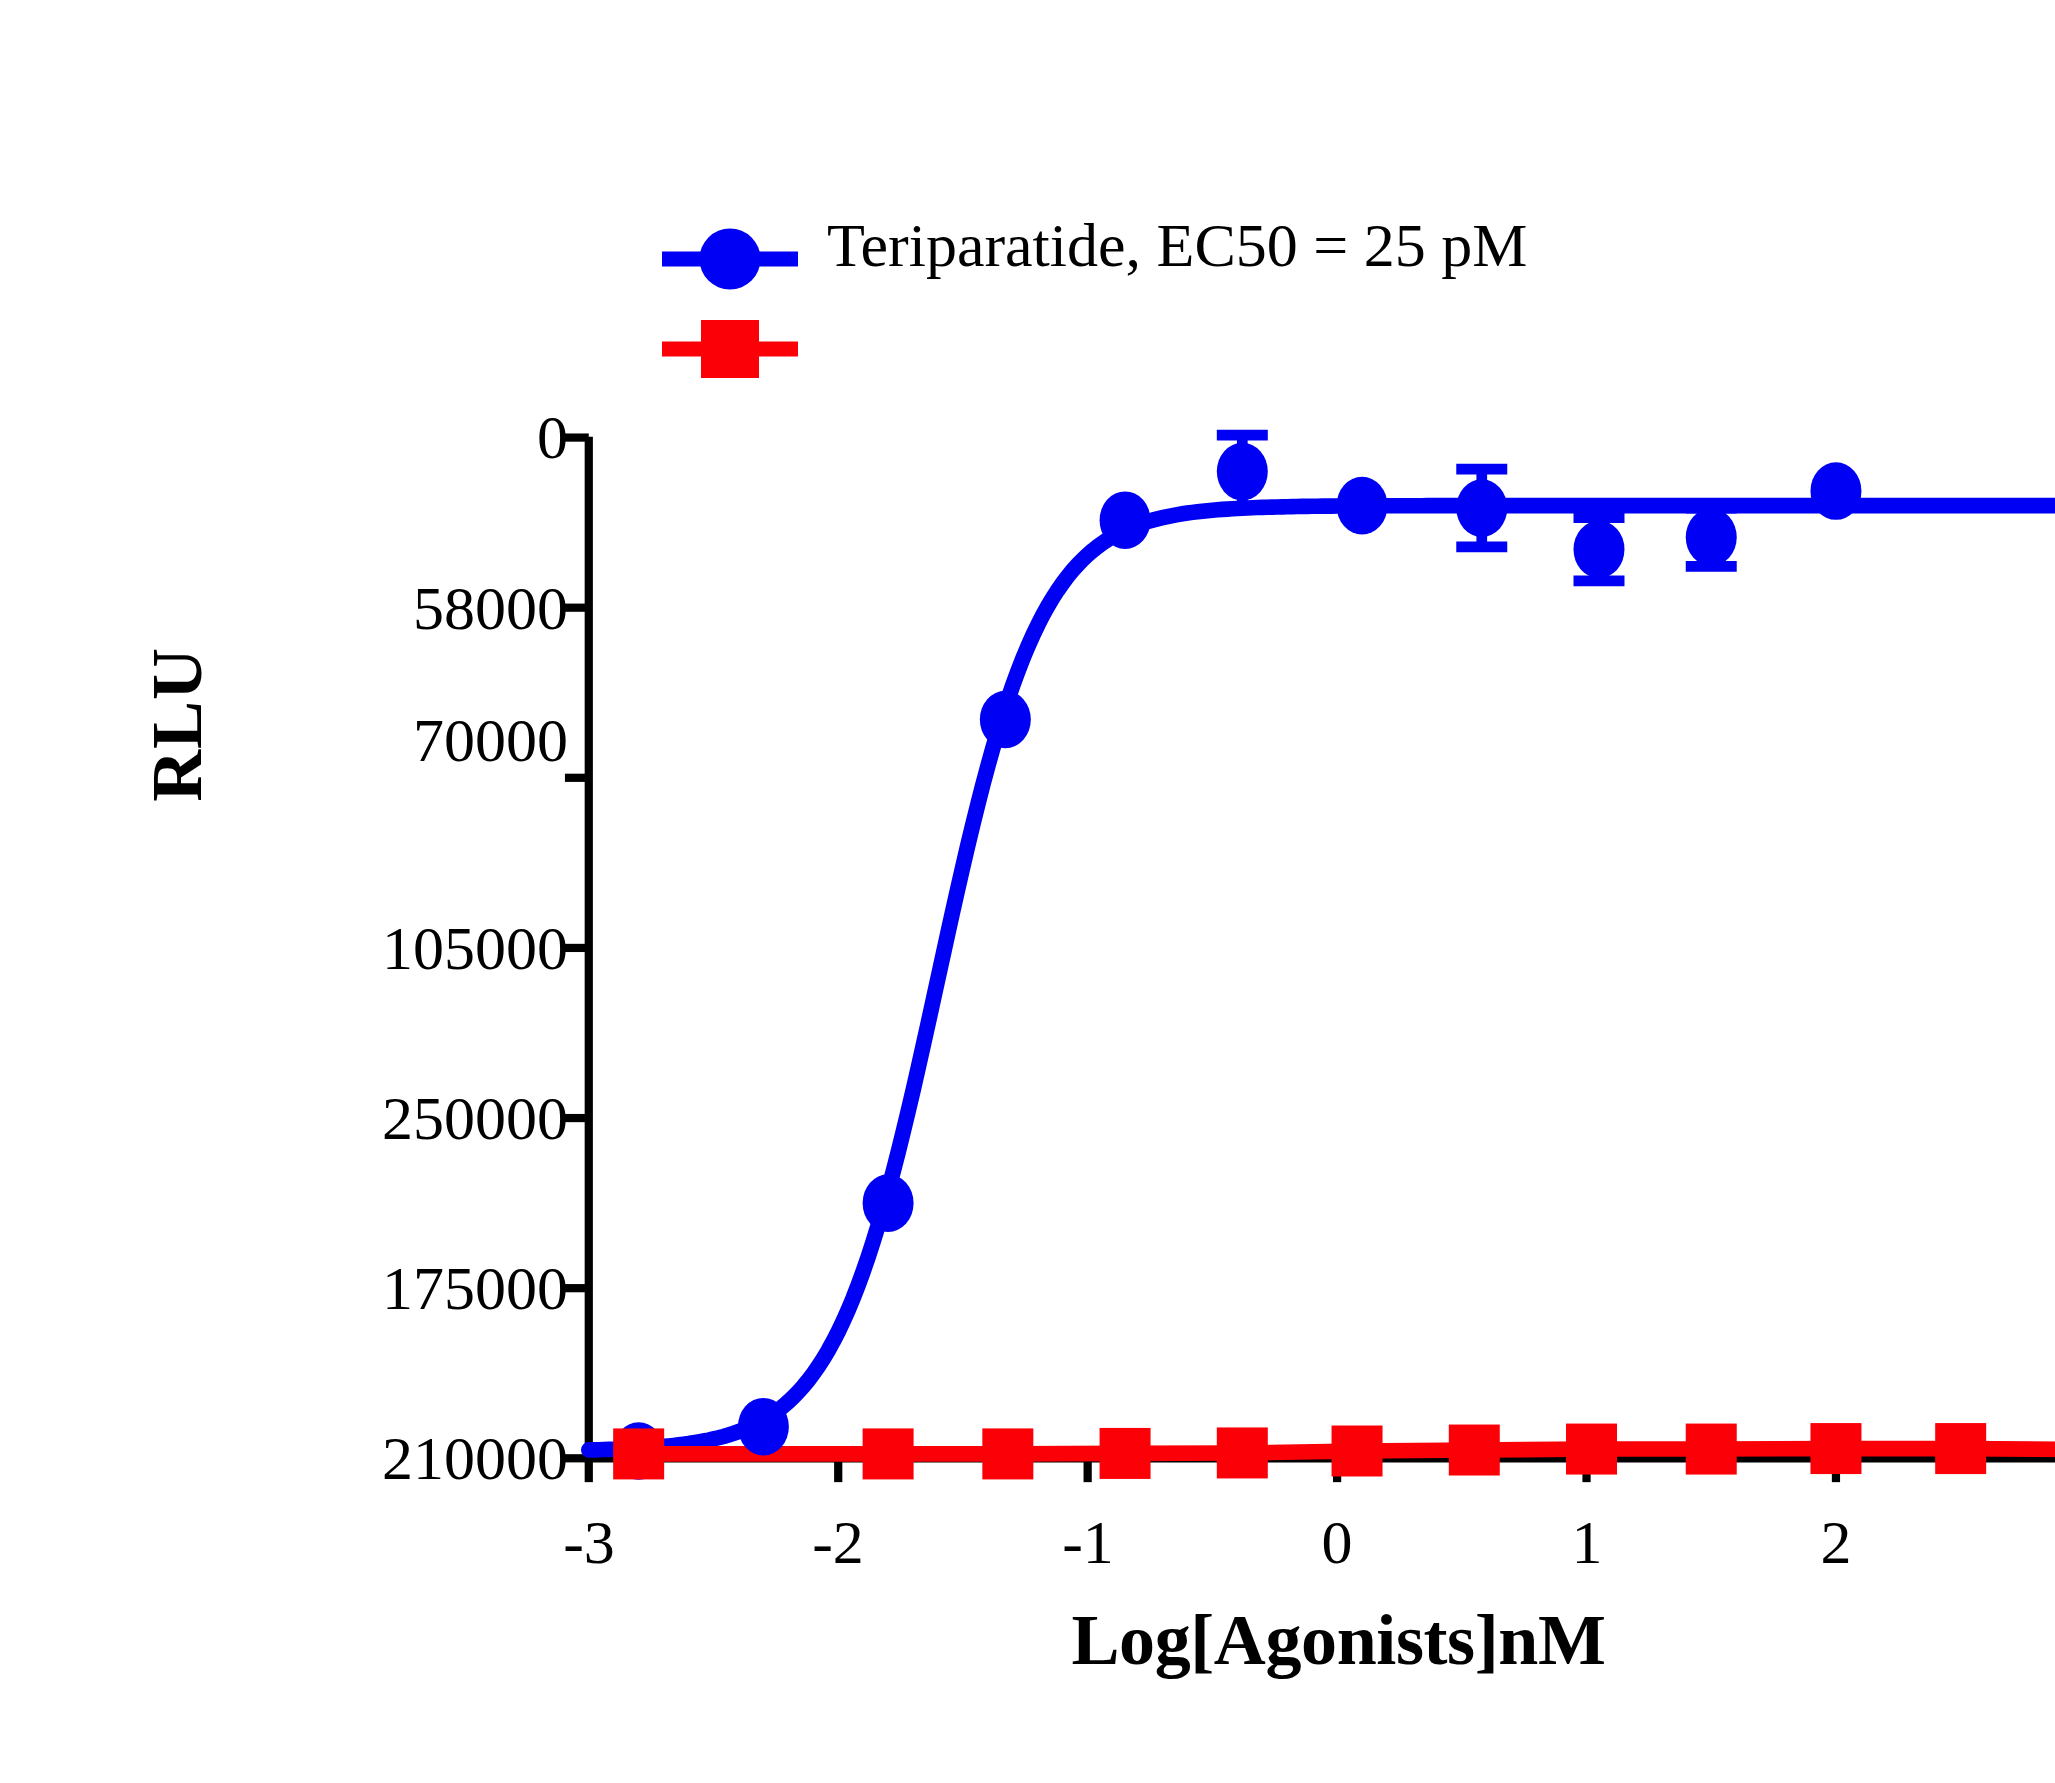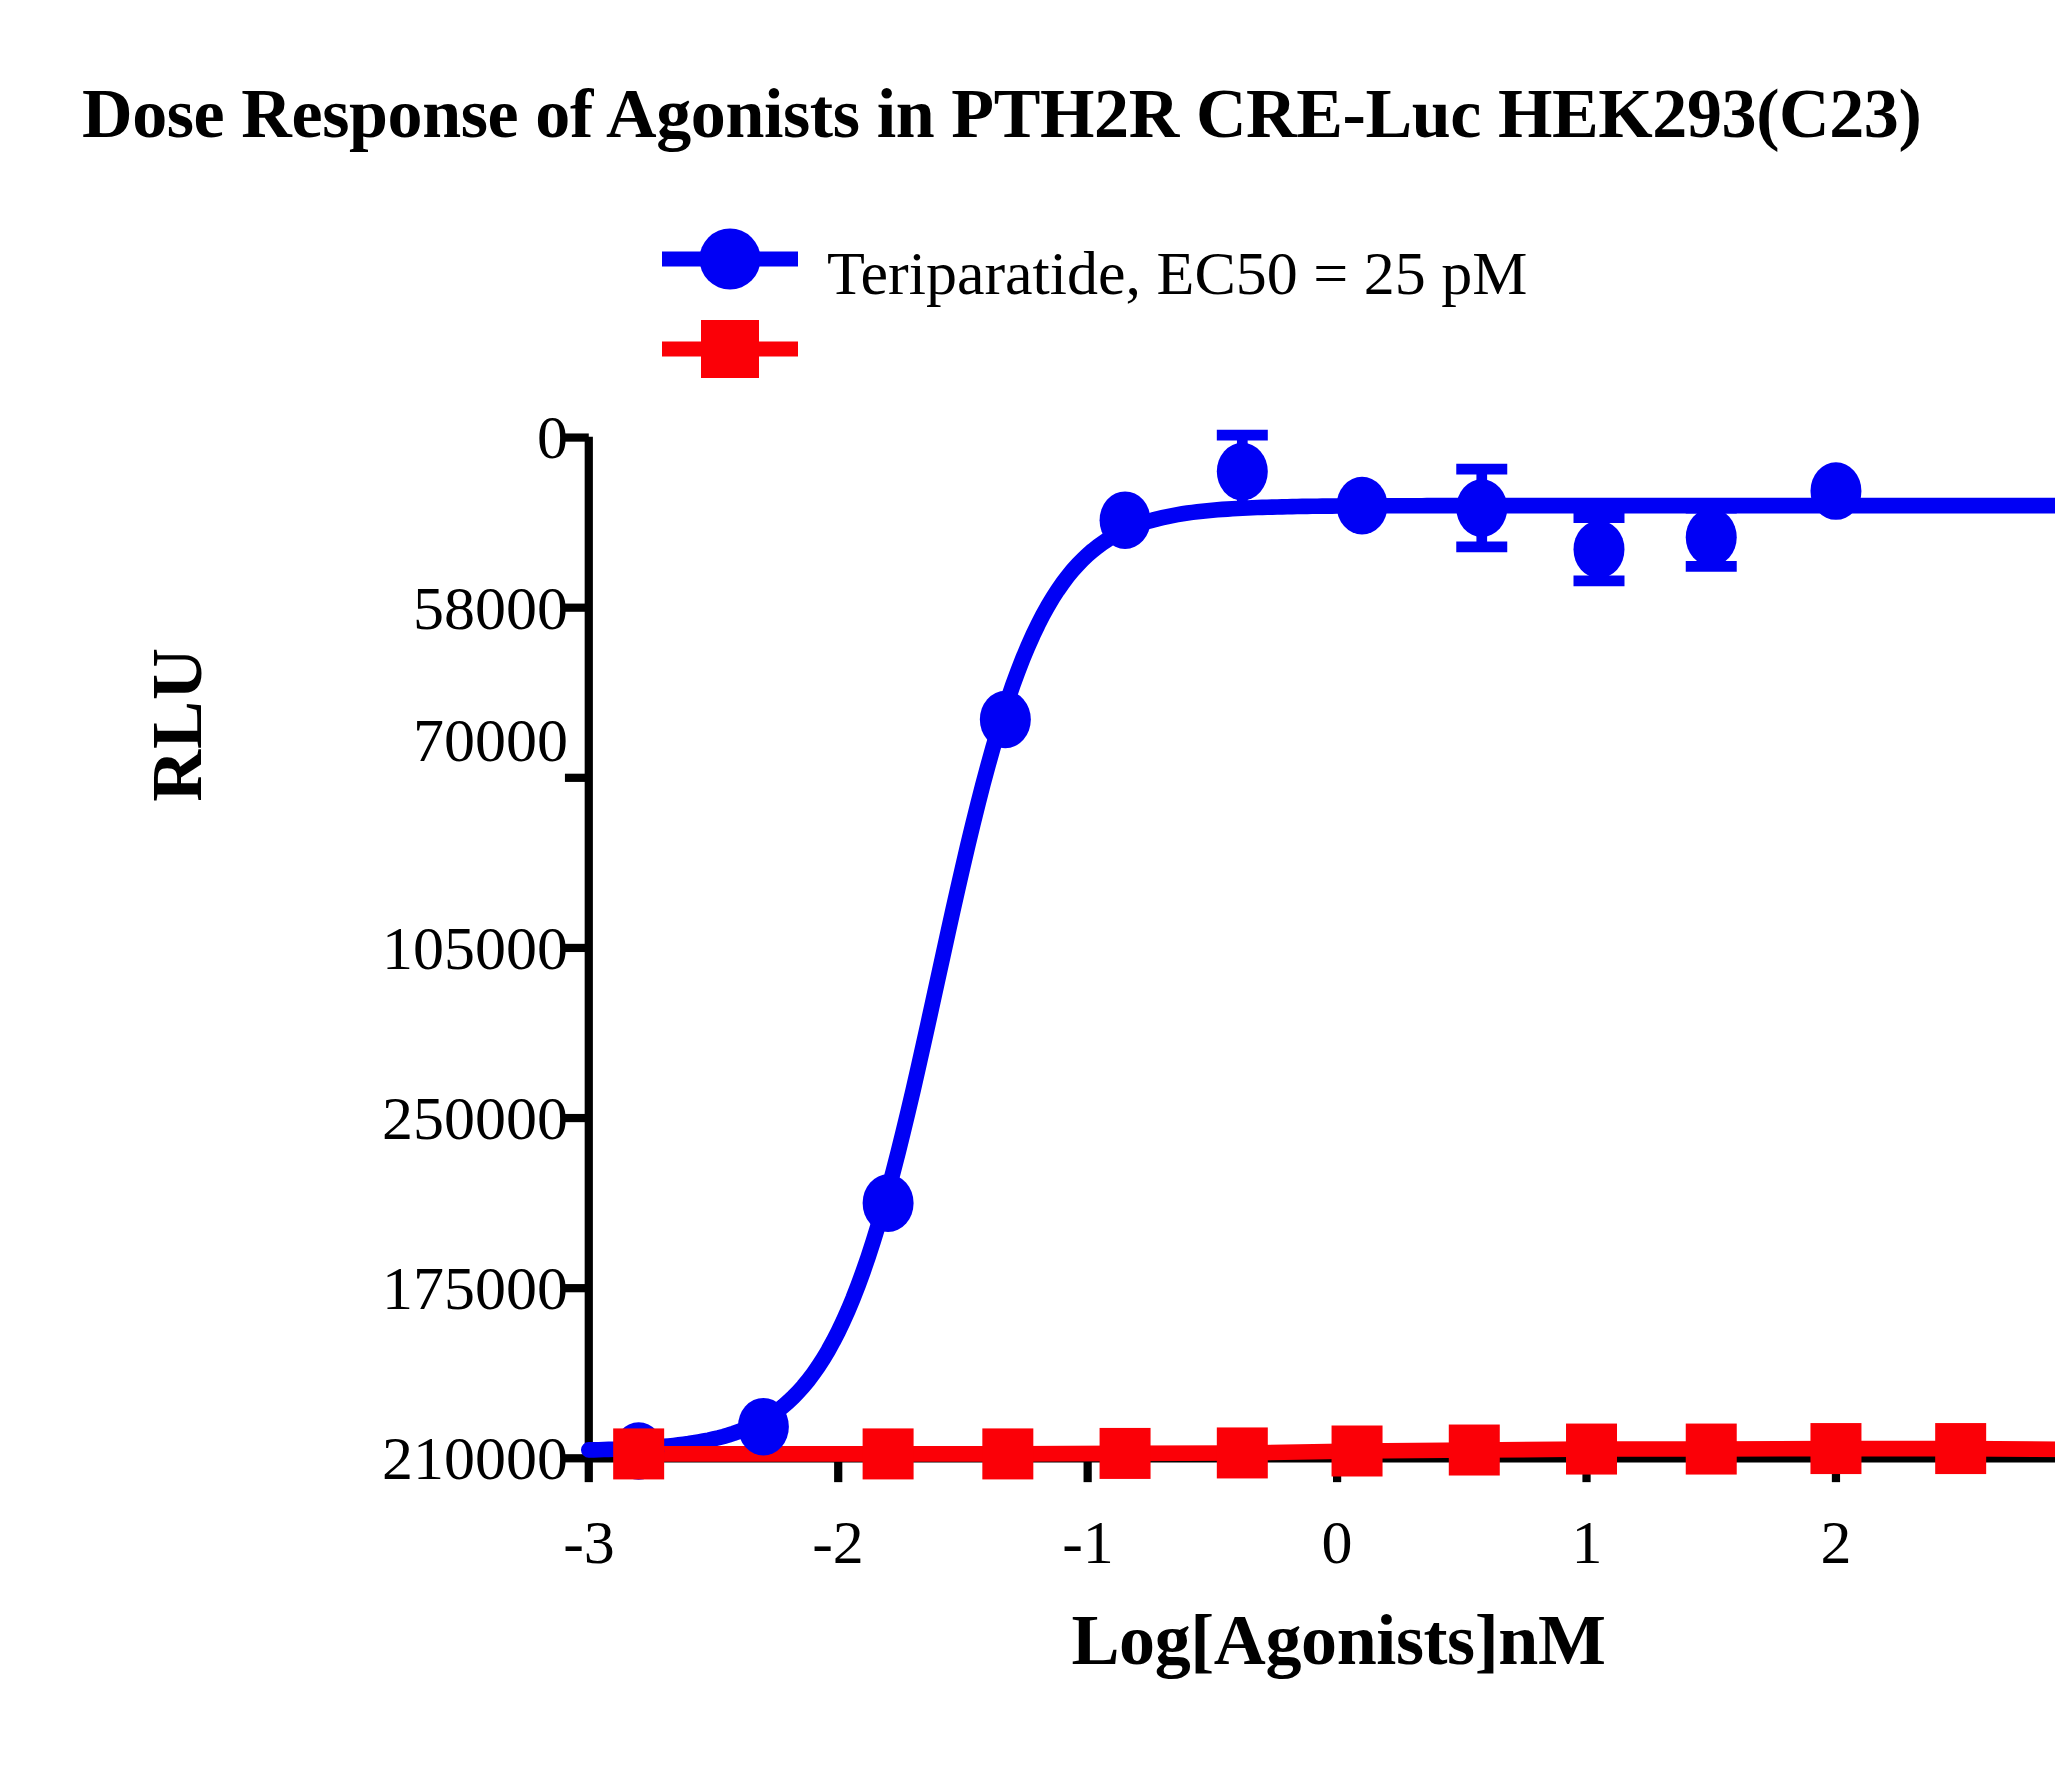--- a/index.html
+++ b/index.html
@@ -7,21 +7,21 @@
        font-family:"Liberation Serif","DejaVu Serif",serif;color:#000;}
   #root{position:absolute;inset:0;background:#fff;}
 
   .title{
     position:absolute;left:82px;top:74px;
     font-size:70px;font-weight:bold;letter-spacing:-0.4px;
     white-space:nowrap;
   }
 
   .legend{position:absolute;left:662px;top:214px;}
-  .legend-row{display:flex;align-items:flex-end;height:90px;}
+  .legend-row{display:flex;align-items:flex-start;height:90px;}
   .legend-key{width:136px;height:90px;position:relative;flex:0 0 auto;}
   .legend-key .lkline{position:absolute;left:0;top:50%;transform:translateY(-50%);
       width:136px;height:15px;}
   .legend-key .lkmark{position:absolute;left:50%;top:50%;transform:translate(-50%,-50%);}
   .lk-circle{width:61px;height:61px;border-radius:50%;}
   .lk-square{width:58px;height:58px;}
   .legend-label{font-size:62px;white-space:nowrap;padding-left:29px;line-height:1;}
 
   .ylabel{
     position:absolute;left:-8.2px;top:683px;width:370px;text-align:center;
@@ -40,21 +40,20 @@
   .xtick-label{position:absolute;font-size:62px;text-align:center;
      transform:translateX(-50%);white-space:nowrap;}
 
   svg.plot{position:absolute;left:0;top:0;width:2675px;height:1784px;overflow:visible;}
 </style>
 </head>
 <body>
 
 <div id="root">
 
-  <div class="title">Dose Response of Agonists in PTH2R CRE-Luc HEK293(C23)</div>
 
   <div class="legend">
     <div class="legend-row">
       <span class="legend-key">
         <span class="lkline" id="lk0line" style="background: rgb(0, 0, 245);"></span>
         <span class="lkmark lk-circle" id="lk0mark" style="background: rgb(0, 0, 245);"></span>
       </span>
       <span class="legend-label">Teriparatide, EC50 = 25 pM</span>
     </div>
     <div class="legend-row">

